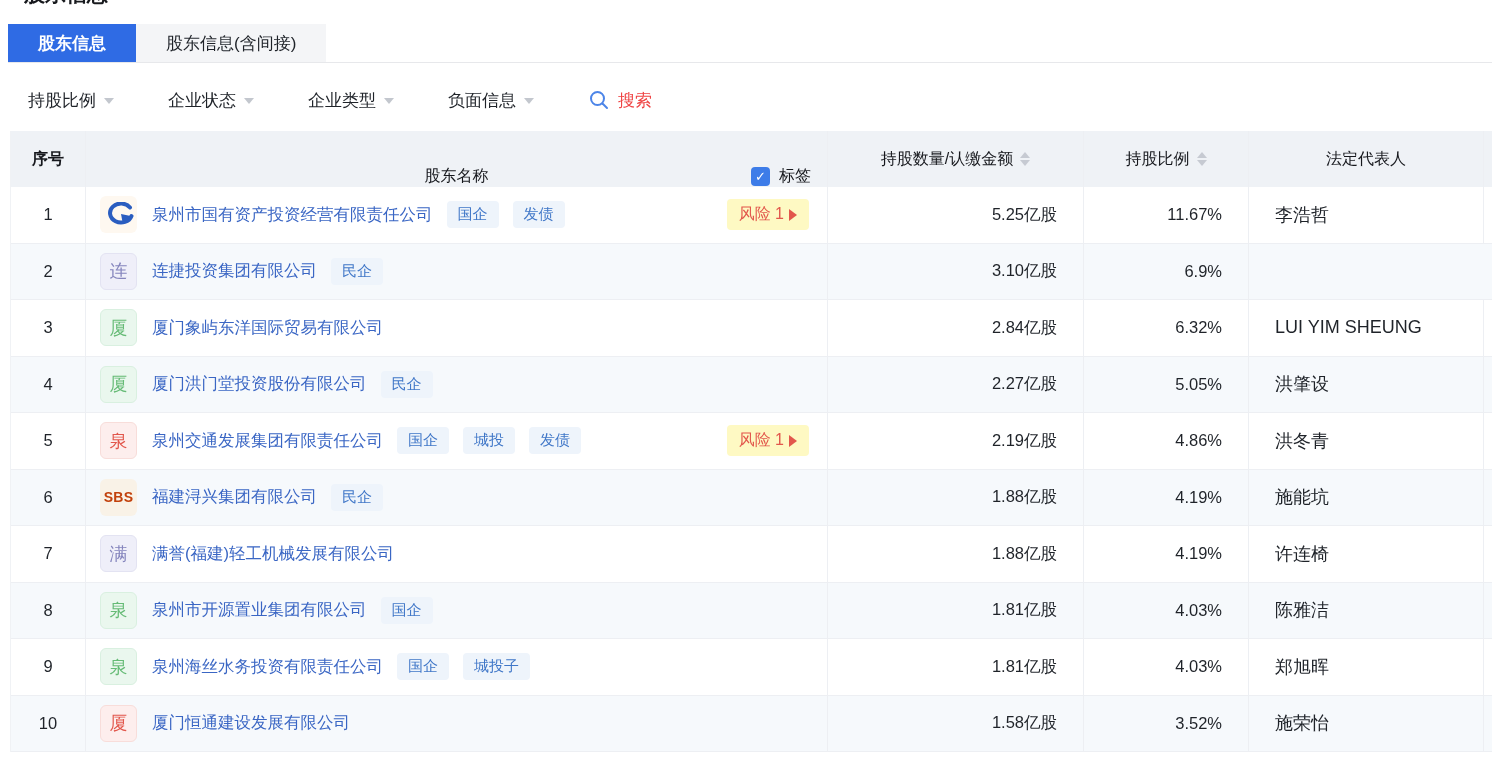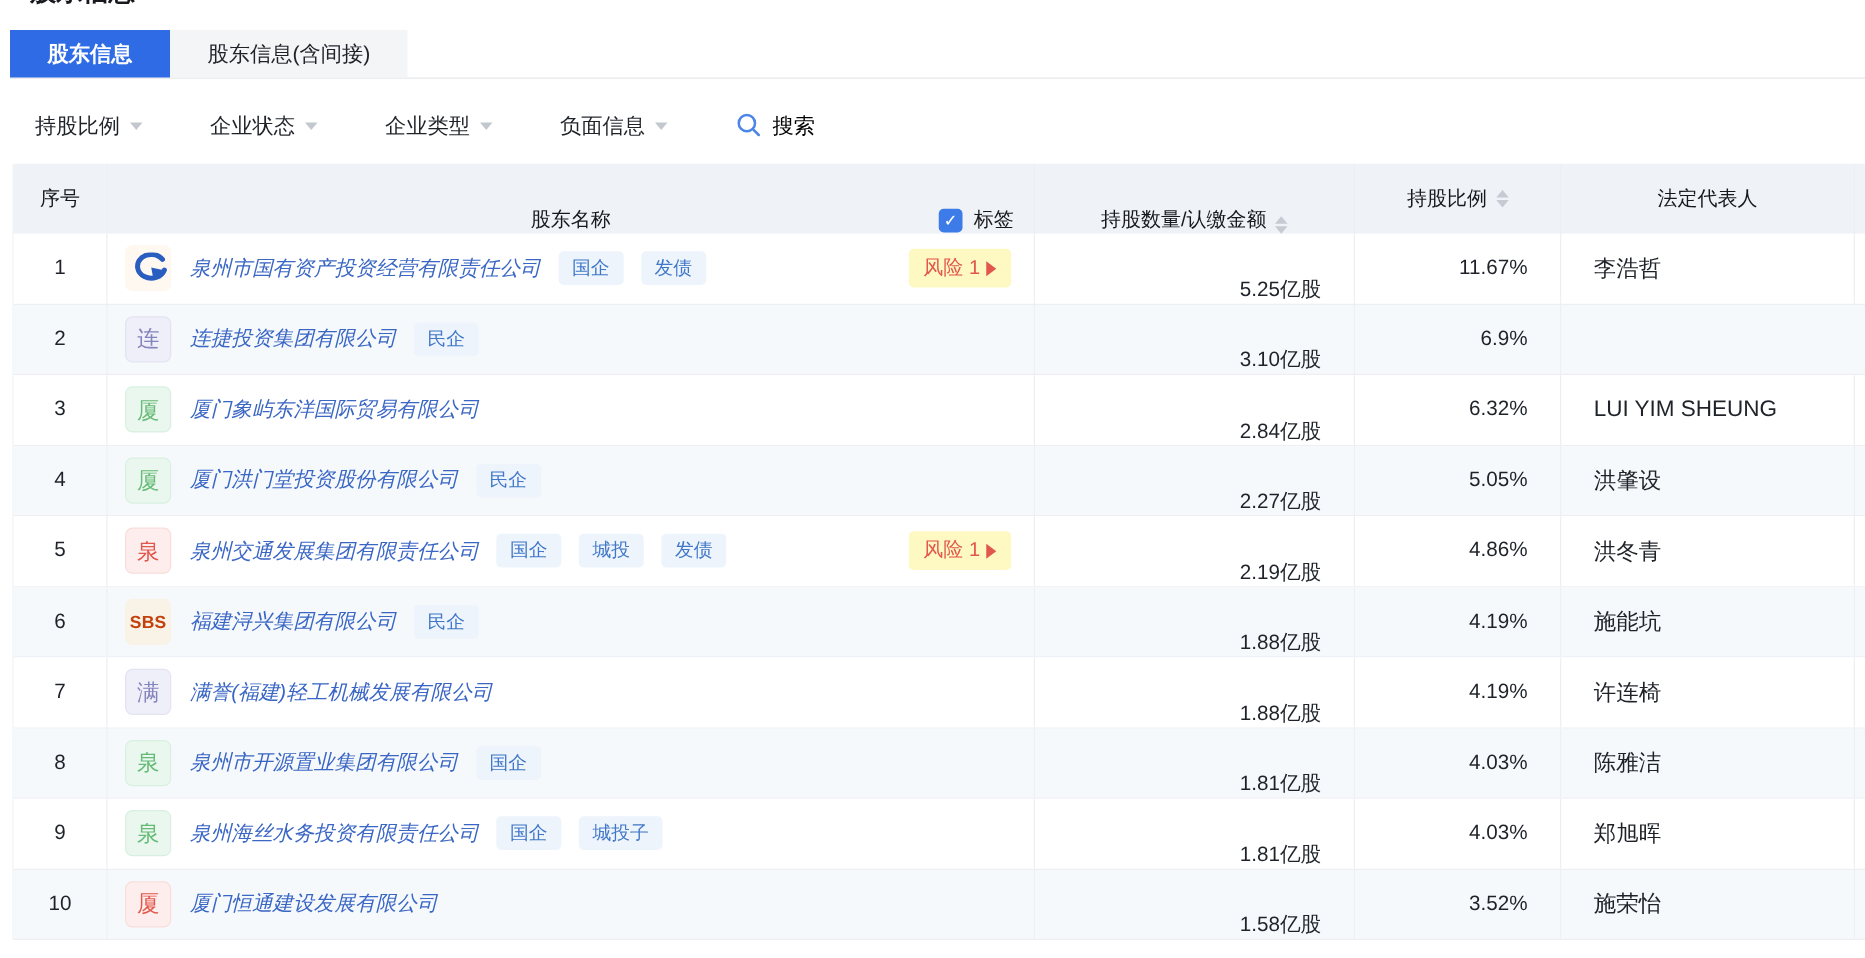--- a/index.html
+++ b/index.html
@@ -14,61 +14,61 @@
   .tabs { display:flex; margin:24px 0 0 8px; border-bottom:1px solid #E7E8EB; }
   .tab { height:38px; display:flex; align-items:center; padding:0 30px; font-size:17px;
          background:#F4F5F7; color:#1F2329; cursor:pointer; }
   .tab.active { background:#2F6BE4; color:#fff; font-weight:700; }
 
   
   .filterbar { display:flex; align-items:center; margin:20px 0 0 28px; height:34px; }
   .filter { display:flex; align-items:center; margin-right:54px; font-size:17px; color:#1F2329; cursor:pointer; }
   .caret { width:0; height:0; border-left:5px solid transparent; border-right:5px solid transparent;
            border-top:6px solid #C3C7CE; margin-left:8px; margin-top:2px; }
-  .search { display:flex; align-items:center; font-size:17px; color:#000000; cursor:pointer; }
+  .search { display:flex; align-items:center; font-size:17px; color:#ef4444; cursor:pointer; }
   .search svg { margin-right:8px; display:block; }
 
   
   .table { margin:14px 0 0 10px; width:1482px; border-left:1px solid #F0F2F5; }
   .thead, .trow { display:flex; width:100%; }
   .thead { background:#EFF2F6; height:56px; font-size:16px; color:#16181D; }
   .trow { height:56.5px; background:#fff; border-bottom:1px solid #EDEFF3; }
   .trow.alt { background:#F6F9FC; }
   .cell { display:flex; align-items:center; border-right:1px solid #EDEFF3; height:100%; }
   .c-index { width:75px;  justify-content:center; font-size:16.5px; }
   .c-name  { width:742px; position:relative; padding-left:14px; }
-  .c-amt   { width:256px; justify-content:flex-end; padding-right:26px; font-size:16.5px;align-items:flex-end; }
+  .c-amt   { width:256px; justify-content:flex-end; padding-right:26px; font-size:16.5px; }
   .c-ratio { width:165px; justify-content:flex-end; padding-right:26px; font-size:16.5px; }
   .c-rep   { width:235px; padding-left:26px; font-size:18px; }
   .c-edge  { flex:1; border-right:none; }
   .thead .cell { font-size:16px; }
   .thead .c-name { justify-content:center; padding-left:0;align-items:flex-end; }
   .thead .c-amt, .thead .c-ratio { justify-content:center; padding-right:0; }
   .thead .c-rep { justify-content:center; padding-left:0; }
-  .thead .c-index { justify-content:center; }
+  .thead .c-index { justify-content:center;font-weight:bold; }
 
   .sort { display:inline-flex; flex-direction:column; margin-left:7px; }
   .sort i { display:block; width:0; height:0; border-left:5px solid transparent; border-right:5px solid transparent; }
   .sort .up { border-bottom:6px solid #C6CAD2; margin-bottom:2px; }
   .sort .dn { border-top:6px solid #C6CAD2; }
 
   .tag-group { position:absolute; right:16px; display:flex; align-items:center; }
   .checkbox { width:19px; height:19px; background:#3D7CE8; border-radius:4px; color:#fff;
               display:flex; align-items:center; justify-content:center; font-size:13px; font-weight:700; cursor:pointer; }
   .tag-group span.lbl { margin-left:9px; font-size:16px; }
 
   
   .avatar { width:37px; height:37px; border-radius:6px; display:flex; align-items:center; justify-content:center;
             font-size:18px; flex:none; }
   .avatar.purple { background:#EFEFF9; color:#8585BD; border:1px solid #E3E3F2; }
   .avatar.green  { background:#EAF7EE; color:#66BB76; border:1px solid #D9F0E0; }
   .avatar.red    { background:#FDEEED; color:#E2574C; border:1px solid #F8DDDA; }
   .avatar.cream  { background:#FEF8F0; }
   .avatar.sbs    { background:#F9F2E7; color:#c2410c; font-weight:700; font-size:14px; letter-spacing:0.2px; }
-  .cname { margin-left:15px; font-size:16.5px; color:#3A66C4; cursor:pointer; white-space:nowrap;font-style:italic; }
+  .cname { margin-left:15px; font-size:16.5px; color:#3A66C4; cursor:pointer; white-space:nowrap; }
   .pill { margin-left:14px; font-size:15px; color:#4077C8; background:#EEF4FB; padding:4px 11px; border-radius:4px;
           cursor:pointer; white-space:nowrap; }
   .risk { position:absolute; right:18px; display:flex; align-items:center; font-size:16px; color:#E2574C;
           background:#fef9c3; padding:5px 12px; border-radius:4px; cursor:pointer; }
   .risk .arrow { width:0; height:0; border-top:6px solid transparent; border-bottom:6px solid transparent;
                  border-left:8px solid #E2574C; margin-left:5px; }
 </style>
 </head>
 <body>
 

